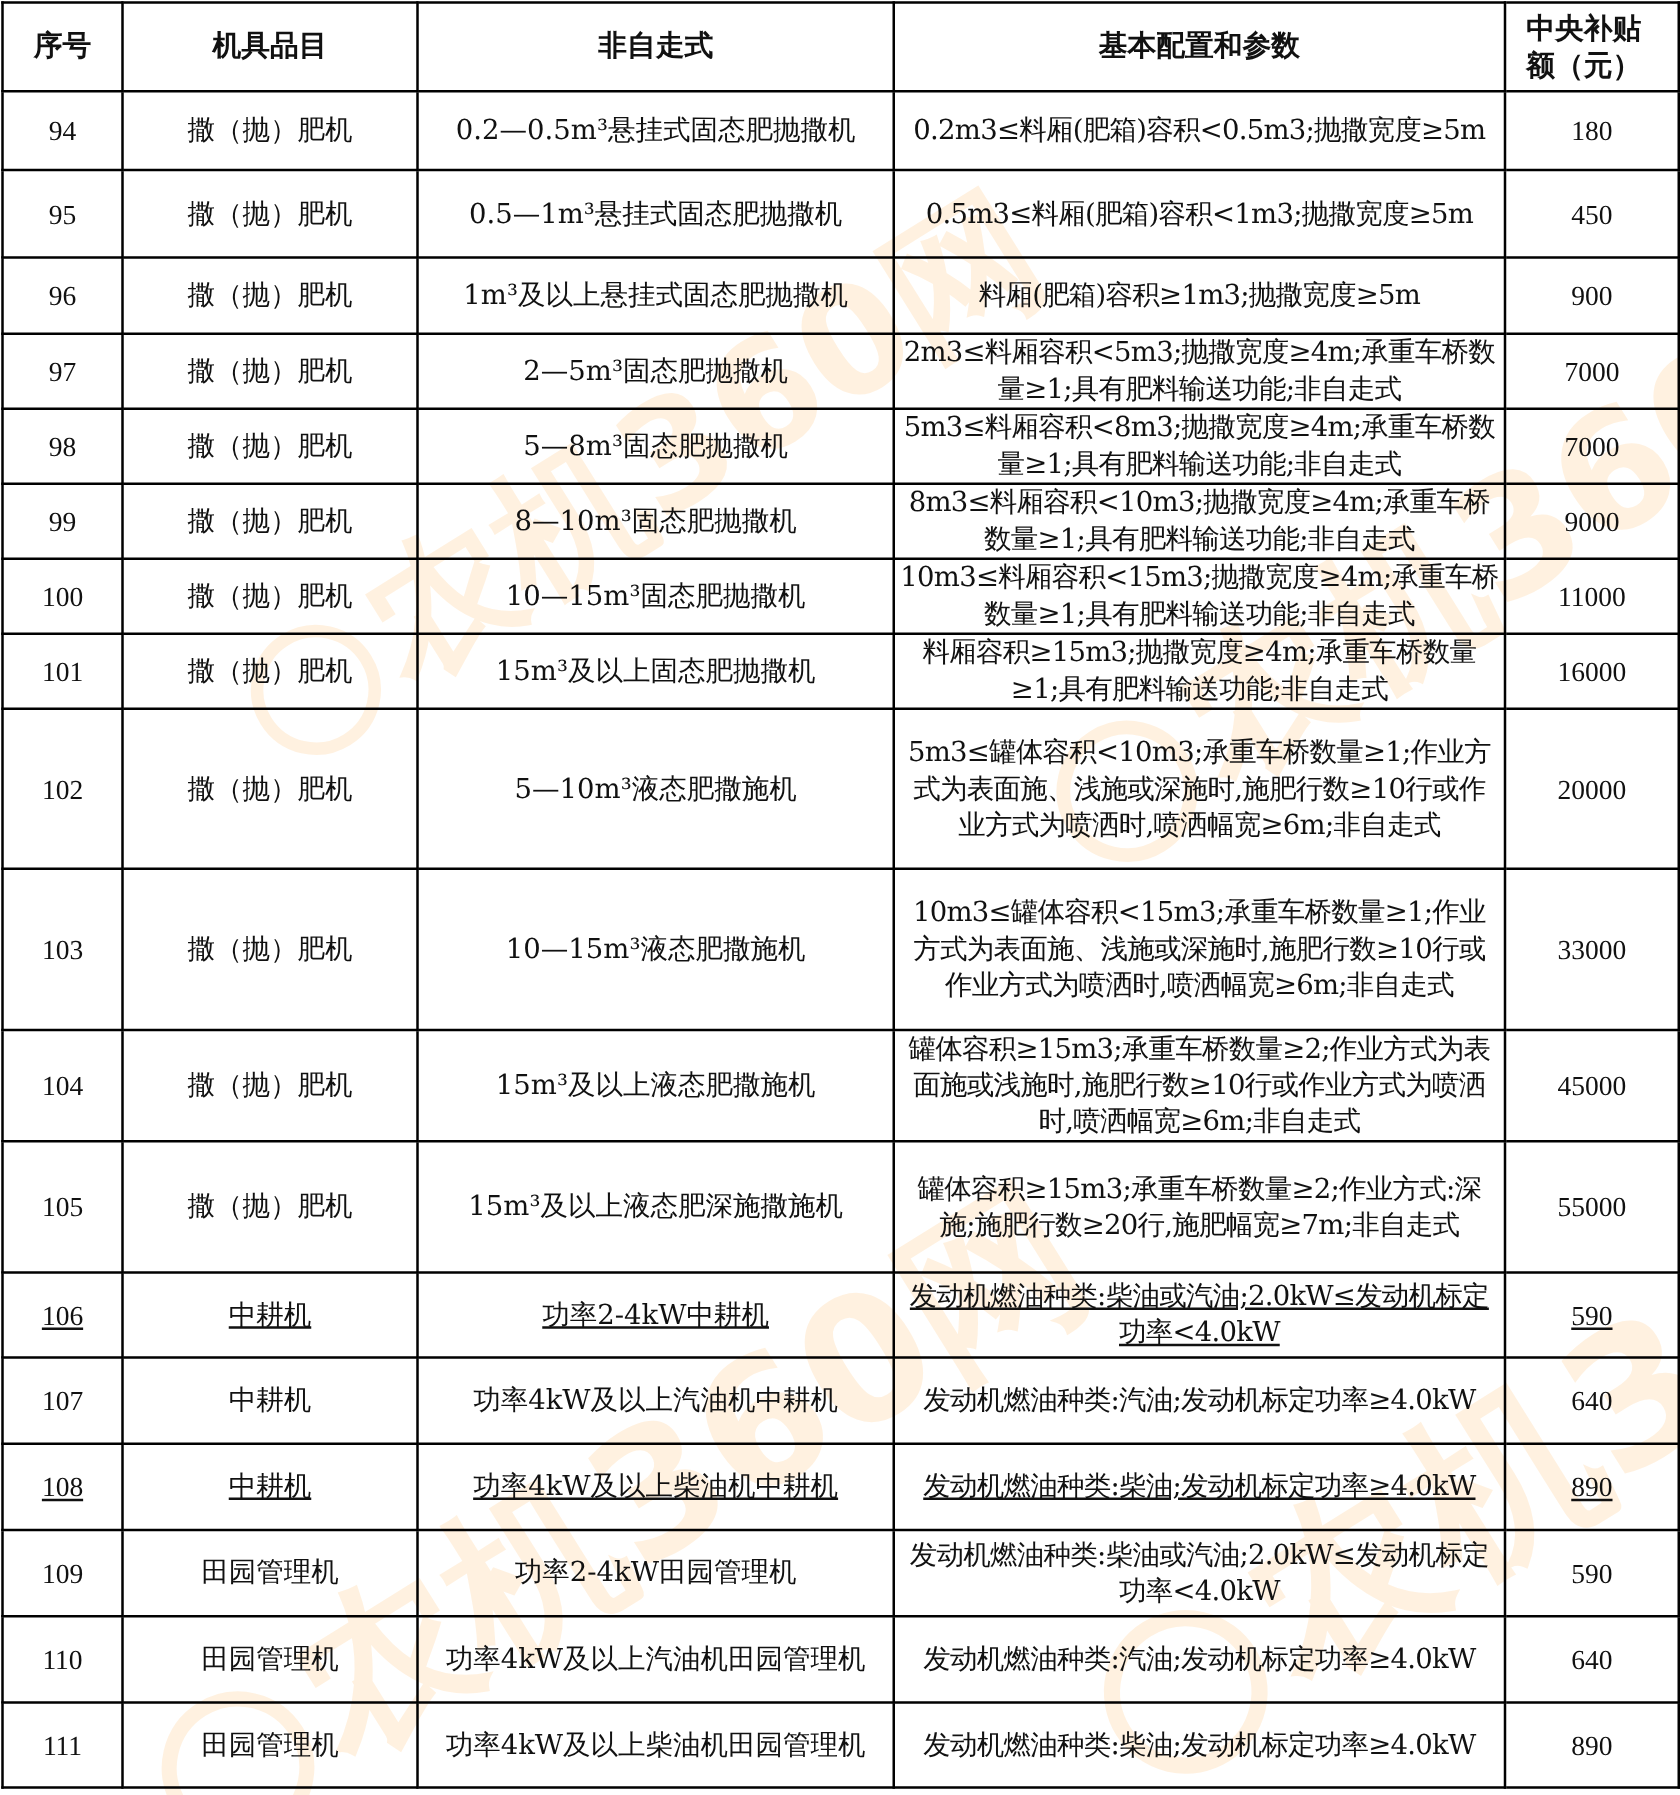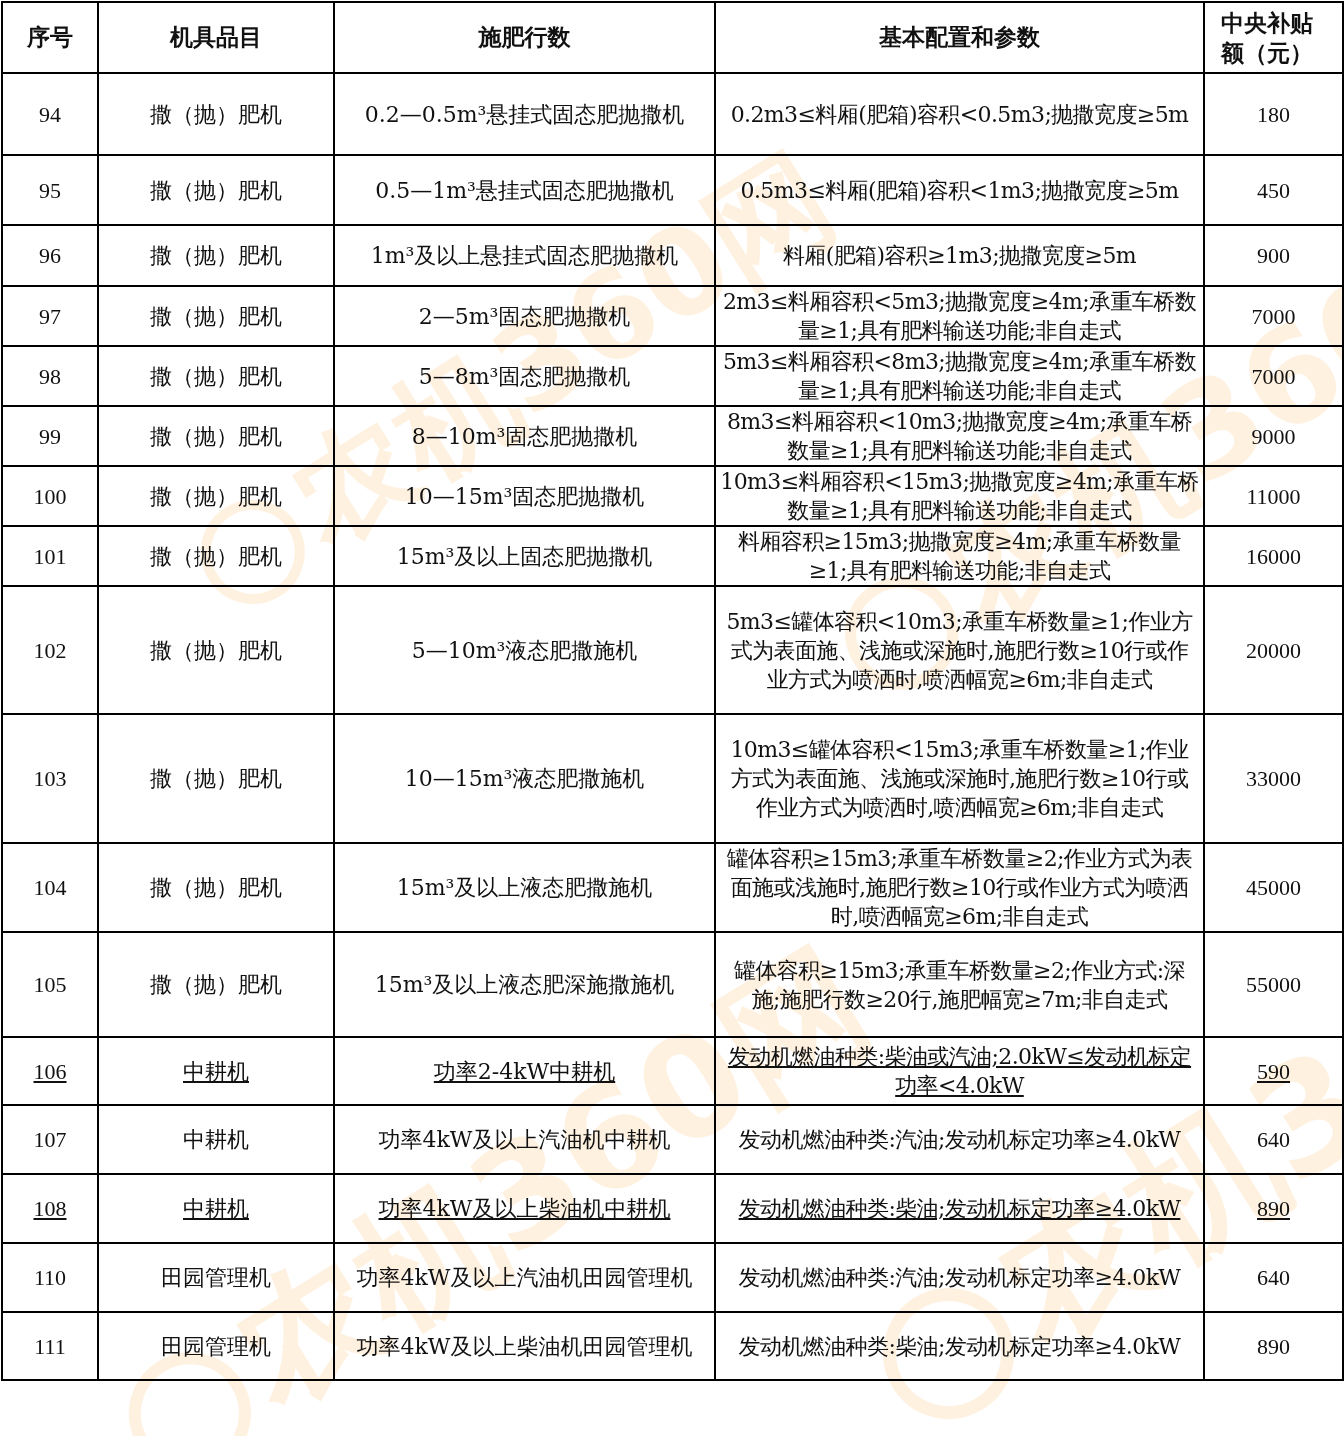--- a/index.html
+++ b/index.html
@@ -62,27 +62,27 @@
       <col style="width:96px">
       <col style="width:236px">
       <col style="width:381px">
       <col style="width:489px">
       <col style="width:139px">
     </colgroup>
     <thead>
       <tr style="height:71px">
         <th>序号</th>
         <th>机具品目</th>
-        <th>施肥行数</th>
+        <th>非自走式</th>
         <th>基本配置和参数</th>
         <th class="sub"><span>中央补贴</span><br><span>额（元）</span></th>
       </tr>
     </thead>
     <tbody id="tbody">
-        <tr style="height: 82px;">
+        <tr style="height: 63px;">
           <td class="num">94</td>
           <td>撒（抛）肥机</td>
           <td>0.2—0.5m³悬挂式固态肥抛撒机</td>
           <td class="spec">0.2m3≤料厢(肥箱)容积&lt;0.5m3;抛撒宽度≥5m</td>
           <td class="amt">180</td>
         </tr>
         <tr style="height: 70px;">
           <td class="num">95</td>
           <td>撒（抛）肥机</td>
           <td>0.5—1m³悬挂式固态肥抛撒机</td>
@@ -173,20 +173,27 @@
           <td class="spec">发动机燃油种类:汽油;发动机标定功率≥4.0kW</td>
           <td class="amt">640</td>
         </tr>
         <tr style="height: 69px; text-decoration: underline;">
           <td class="num">108</td>
           <td>中耕机</td>
           <td>功率4kW及以上柴油机中耕机</td>
           <td class="spec">发动机燃油种类:柴油;发动机标定功率≥4.0kW</td>
           <td class="amt">890</td>
         </tr>
+        <tr style="height: 69px;">
+          <td class="num">109</td>
+          <td>田园管理机</td>
+          <td>功率2-4kW田园管理机</td>
+          <td class="spec">发动机燃油种类:柴油或汽油;2.0kW≤发动机标定功率&lt;4.0kW</td>
+          <td class="amt">590</td>
+        </tr>
         <tr style="height: 69px; border-radius: 16px;">
           <td class="num">110</td>
           <td>田园管理机</td>
           <td>功率4kW及以上汽油机田园管理机</td>
           <td class="spec">发动机燃油种类:汽油;发动机标定功率≥4.0kW</td>
           <td class="amt">640</td>
         </tr>
         <tr style="height: 68px;">
           <td class="num">111</td>
           <td>田园管理机</td>

